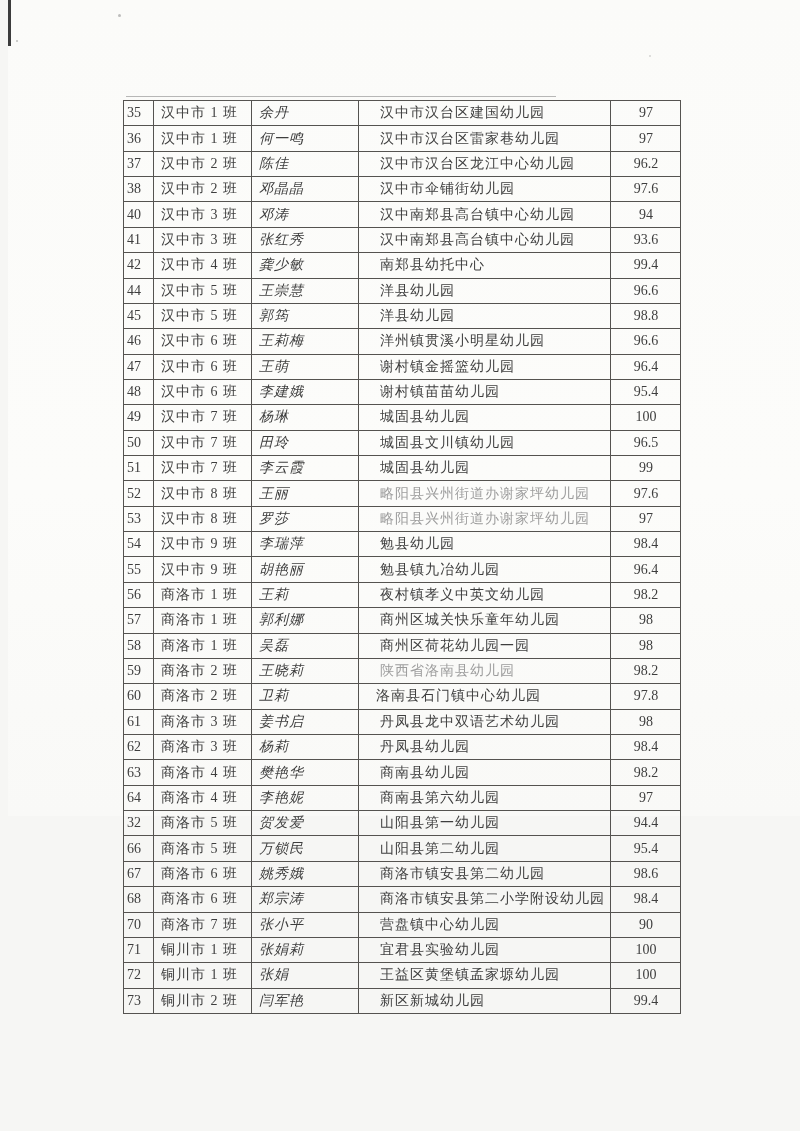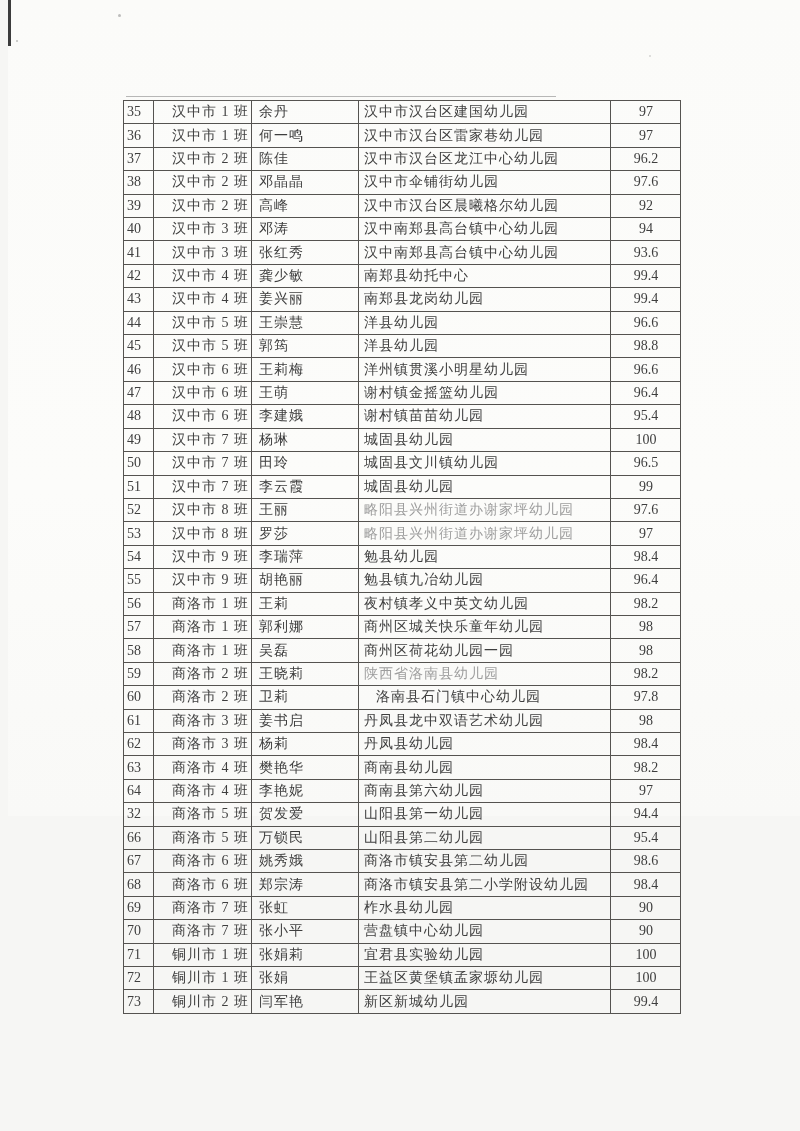--- a/index.html
+++ b/index.html
@@ -58,23 +58,23 @@
   }
   table.roster td {
     border: 1px solid #555350;
     padding: 0 2px 0 6px;
     white-space: nowrap;
     overflow: hidden;
     letter-spacing: 1px;
     height: 21px;
   }
   table.roster td.c-no    { padding-left: 3px; letter-spacing: 0; }
-  table.roster td.c-class { padding-left: 7px; text-align: right; }
-  table.roster td.c-name  { padding-left: 7px; }
-  table.roster td.c-school{ padding-left: 5px; }
+  table.roster td.c-class { padding-left: 7px; }
+  table.roster td.c-name  { padding-left: 7px; font-style: italic; }
+  table.roster td.c-school{ padding-left: 21px; }
   table.roster td.c-score { padding-left: 3px; letter-spacing: 0; text-align: center; }
   table.roster td.dim     { color: #9d9d9d; margin-left: 41px; }
   table.roster td.indent  { padding-left: 17px; }
 </style>
 </head>
 <body>
 
 <div class="page">
   <div class="edge-streak"></div>
   <div class="speck s1"></div>
@@ -113,27 +113,20 @@
           <td class="c-score">96.2</td>
         </tr>
         <tr>
           <td class="c-no">38</td>
           <td class="c-class">汉中市 2 班</td>
           <td class="c-name">邓晶晶</td>
           <td class="c-school">汉中市伞铺街幼儿园</td>
           <td class="c-score">97.6</td>
         </tr>
         <tr>
-          <td class="c-no">39</td>
-          <td class="c-class">汉中市 2 班</td>
-          <td class="c-name">高峰</td>
-          <td class="c-school">汉中市汉台区晨曦格尔幼儿园</td>
-          <td class="c-score">92</td>
-        </tr>
-        <tr>
           <td class="c-no">40</td>
           <td class="c-class">汉中市 3 班</td>
           <td class="c-name">邓涛</td>
           <td class="c-school">汉中南郑县高台镇中心幼儿园</td>
           <td class="c-score">94</td>
         </tr>
         <tr>
           <td class="c-no">41</td>
           <td class="c-class">汉中市 3 班</td>
           <td class="c-name">张红秀</td>
@@ -141,27 +134,20 @@
           <td class="c-score">93.6</td>
         </tr>
         <tr>
           <td class="c-no">42</td>
           <td class="c-class">汉中市 4 班</td>
           <td class="c-name">龚少敏</td>
           <td class="c-school">南郑县幼托中心</td>
           <td class="c-score">99.4</td>
         </tr>
         <tr>
-          <td class="c-no">43</td>
-          <td class="c-class">汉中市 4 班</td>
-          <td class="c-name">姜兴丽</td>
-          <td class="c-school">南郑县龙岗幼儿园</td>
-          <td class="c-score">99.4</td>
-        </tr>
-        <tr>
           <td class="c-no">44</td>
           <td class="c-class">汉中市 5 班</td>
           <td class="c-name">王崇慧</td>
           <td class="c-school">洋县幼儿园</td>
           <td class="c-score">96.6</td>
         </tr>
         <tr>
           <td class="c-no">45</td>
           <td class="c-class">汉中市 5 班</td>
           <td class="c-name">郭筠</td>
@@ -323,27 +309,20 @@
           <td class="c-score">98.6</td>
         </tr>
         <tr>
           <td class="c-no">68</td>
           <td class="c-class">商洛市 6 班</td>
           <td class="c-name">郑宗涛</td>
           <td class="c-school">商洛市镇安县第二小学附设幼儿园</td>
           <td class="c-score">98.4</td>
         </tr>
         <tr>
-          <td class="c-no">69</td>
-          <td class="c-class">商洛市 7 班</td>
-          <td class="c-name">张虹</td>
-          <td class="c-school">柞水县幼儿园</td>
-          <td class="c-score">90</td>
-        </tr>
-        <tr>
           <td class="c-no">70</td>
           <td class="c-class">商洛市 7 班</td>
           <td class="c-name">张小平</td>
           <td class="c-school">营盘镇中心幼儿园</td>
           <td class="c-score">90</td>
         </tr>
         <tr>
           <td class="c-no">71</td>
           <td class="c-class">铜川市 1 班</td>
           <td class="c-name">张娟莉</td>

